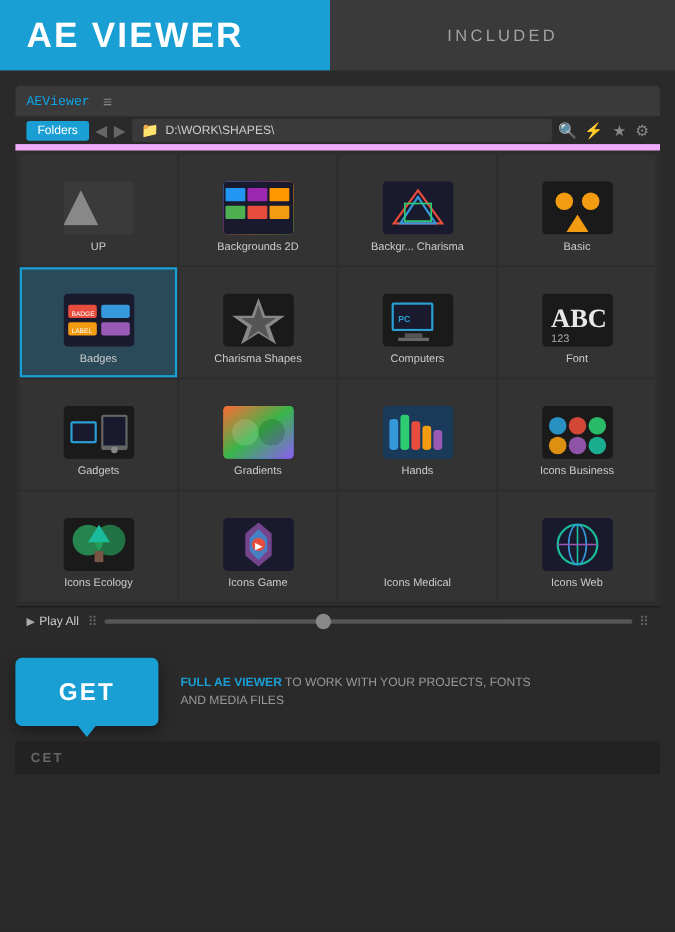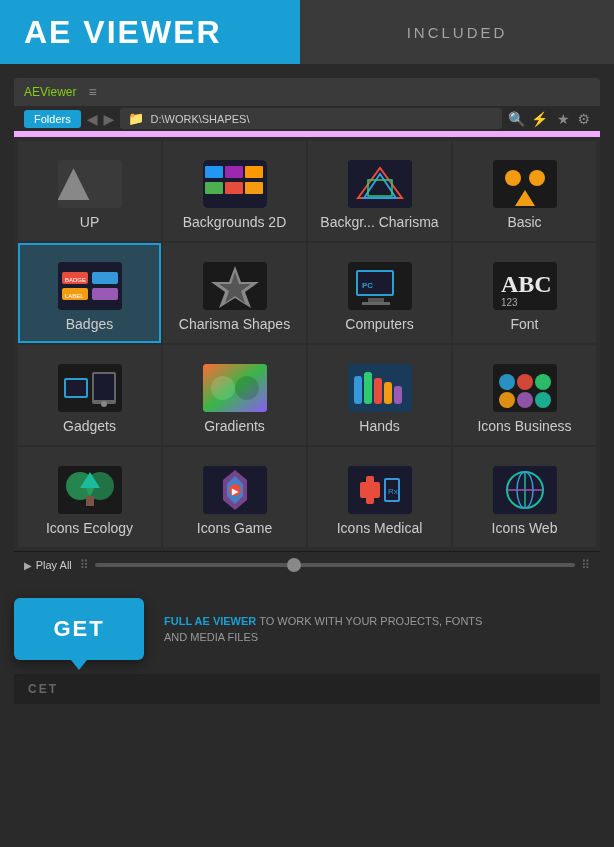--- a/index.html
+++ b/index.html
@@ -55,23 +55,24 @@
     
     .toolbar {
       background: #3a3a3a;
       display: flex;
       align-items: center;
       padding: 6px 10px;
       gap: 8px;
       border-radius: 4px 4px 0 0;
     }
     .toolbar-label {
-      color: #84cc16;
+      color: #0ea5e9;
       font-size: 12px;
       margin-right: 4px;
+      font-family: Liberation Mono, monospace;
     }
     .toolbar-icon {
       color: #888;
       font-size: 14px;
       cursor: pointer;
     }
 
     
     .nav-bar {
       background: #2a2a2a;
@@ -157,21 +158,21 @@
       display: flex;
       align-items: center;
       margin-bottom: 6px;
       border-radius: 4px;
       overflow: hidden;
       background: #444;
     }
 
     .grid-item-label {
       color: #ccc;
-      font-size: 14px;
+      font-size: 10px;
       text-align: center;
       line-height: 1.2;
     }
 
     
     .play-bar {
       background: #2a2a2a;
       display: flex;
       align-items: center;
       padding: 6px 10px;
@@ -507,30 +508,20 @@
           <polygon points="32,4 44,14 44,34 32,44 20,34 20,14" fill="#9b59b6" opacity="0.7"></polygon>
           <polygon points="32,10 40,18 40,30 32,38 24,30 24,18" fill="#3498db" opacity="0.7"></polygon>
           <circle cx="32" cy="24" r="6" fill="#e74c3c"></circle>
           <text x="29" y="28" fill="white" font-size="8" font-weight="bold">▶</text>
         </svg>
       </div>
       <span class="grid-item-label">Icons Game</span>
     </div>
 
     <div class="grid-item">
-      <div class="grid-item-thumb" style="background:#1a1a2e;">
-        <svg width="64" height="48" viewBox="0 0 64 48">
-          <rect width="64" height="48" fill="#1a1a2e"></rect>
-          <rect x="12" y="16" width="20" height="16" fill="#e74c3c" rx="2"></rect>
-          <rect x="18" y="10" width="8" height="28" fill="#e74c3c" rx="2"></rect>
-          <rect x="36" y="12" width="16" height="24" fill="#3498db" rx="2"></rect>
-          <rect x="38" y="14" width="12" height="20" fill="#1a1a2e"></rect>
-          <text x="40" y="28" fill="#3498db" font-size="8">Rx</text>
-        </svg>
-      </div>
       <span class="grid-item-label">Icons Medical</span>
     </div>
 
     <div class="grid-item">
       <div class="grid-item-thumb" style="background:#1a1a2e;">
         <svg width="64" height="48" viewBox="0 0 64 48">
           <rect width="64" height="48" fill="#1a1a2e"></rect>
           <circle cx="32" cy="24" r="18" fill="none" stroke="#1abc9c" stroke-width="2"></circle>
           <line x1="32" y1="6" x2="32" y2="42" stroke="#1abc9c" stroke-width="1.5"></line>
           <ellipse cx="32" cy="24" rx="8" ry="18" fill="none" stroke="#3498db" stroke-width="1.5"></ellipse>

